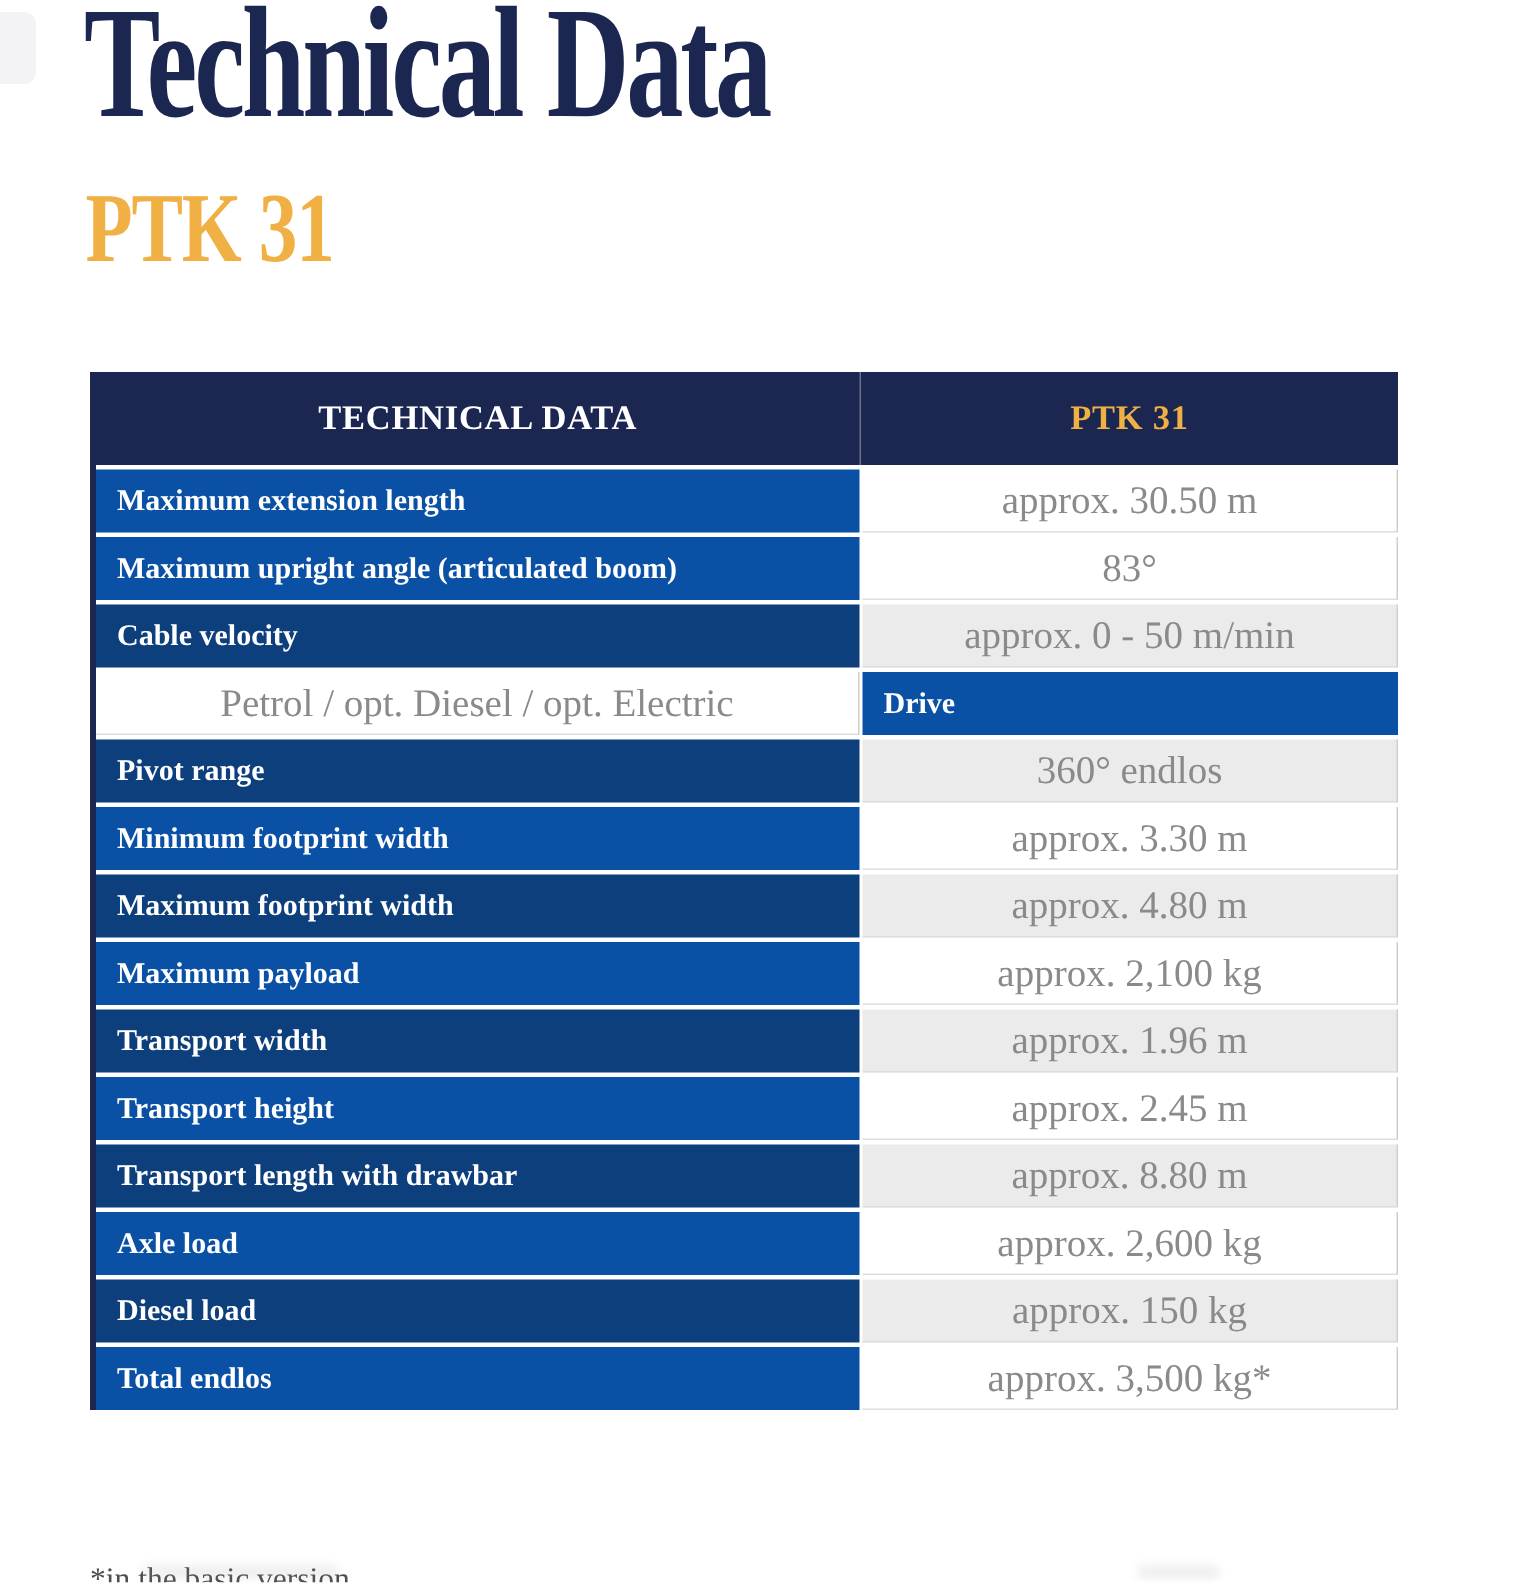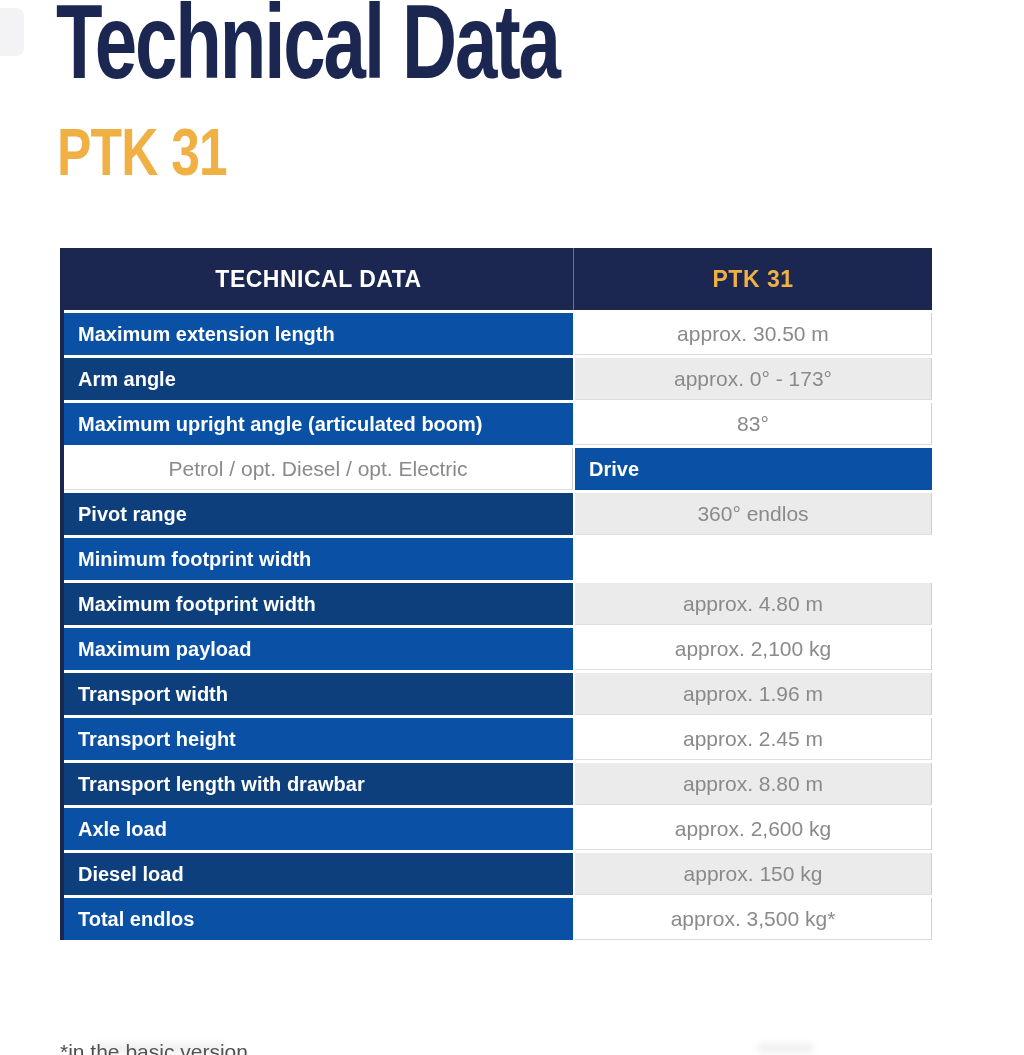--- a/index.html
+++ b/index.html
@@ -10,21 +10,21 @@
     --value-gray-bg:#ebebeb;
     --value-text:#8a8a8a;
   }
   *{box-sizing:border-box;margin:0;padding:0;}
   html,body{background:#ffffff;}
   .page{
     position:relative;
     width:956px;height:1055px;
     background:#ffffff;
     overflow:hidden;
-    font-family:Liberation Sans, sans-serif;
+    font-family:Liberation Serif, serif;
   }
   
   .corner-artifact{
     position:absolute;left:0;top:8px;width:24px;height:48px;
     background:#f3f3f5;border-radius:0 8px 8px 0;
   }
   .smudge{
     position:absolute;height:10px;background:#9a9a9a;
     opacity:.14;filter:blur(3px);border-radius:4px;
   }
@@ -72,21 +72,21 @@
     display:grid;grid-template-columns:509px 1fr;column-gap:2px;
     height:42px;background:#ffffff;
   }
   .spec-row .cell{display:flex;align-items:center;}
   .spec-row .cell.label{
     padding-left:14px;
     color:#ffffff;font-size:20px;font-weight:bold;
   }
   .spec-row .cell.value{
     justify-content:center;
-    color:var(--value-text);font-size:21px;font-weight:normal;
+    color:var(--value-text);font-size:26px;font-weight:normal;
     border-right:1px solid #cfcfcf;
     border-bottom:1px solid #dedede;
   }
   .spec-row.odd  .cell.label{background:var(--blue-bright);}
   .spec-row.odd  .cell.value{background:#ffffff;}
   .spec-row.even .cell.label{background:var(--blue-dark);}
   .spec-row.even .cell.value{background:var(--value-gray-bb,#ebebeb);background:var(--value-gray-bg);}
 
   .footnote{
     position:absolute;left:60px;top:1040px;
@@ -106,38 +106,39 @@
   <div class="spec-table">
     <div class="spec-header">
       <div class="hcell label">TECHNICAL DATA</div>
       <div class="hcell value">PTK 31</div>
     </div>
     <div class="spec-body">
         <div class="spec-row odd">
       <div class="cell label">Maximum extension length</div>
       <div class="cell value">approx. 30.50 m</div>
     </div>
-        <div class="spec-row even">
-      <div class="cell label">Arm angle</div>
-      <div class="cell value">approx. 0° - 173°</div>
-    </div>
         <div class="spec-row odd">
       <div class="cell label">Maximum upright angle (articulated boom)</div>
       <div class="cell value">83°</div>
+    </div>
+        <div class="spec-row even">
+      <div class="cell label">Cable velocity</div>
+      <div class="cell value">approx. 0 - 50 m/min</div>
     </div>
         <div class="spec-row odd">
       <div class="cell value">Petrol / opt. Diesel / opt. Electric</div>
       <div class="cell label">Drive</div>
     </div>
         <div class="spec-row even">
       <div class="cell label">Pivot range</div>
       <div class="cell value">360° endlos</div>
     </div>
         <div class="spec-row odd">
       <div class="cell label">Minimum footprint width</div>
+      <div class="cell value">approx. 3.30 m</div>
     </div>
         <div class="spec-row even">
       <div class="cell label">Maximum footprint width</div>
       <div class="cell value">approx. 4.80 m</div>
     </div>
         <div class="spec-row odd">
       <div class="cell label">Maximum payload</div>
       <div class="cell value">approx. 2,100 kg</div>
     </div>
         <div class="spec-row even">

